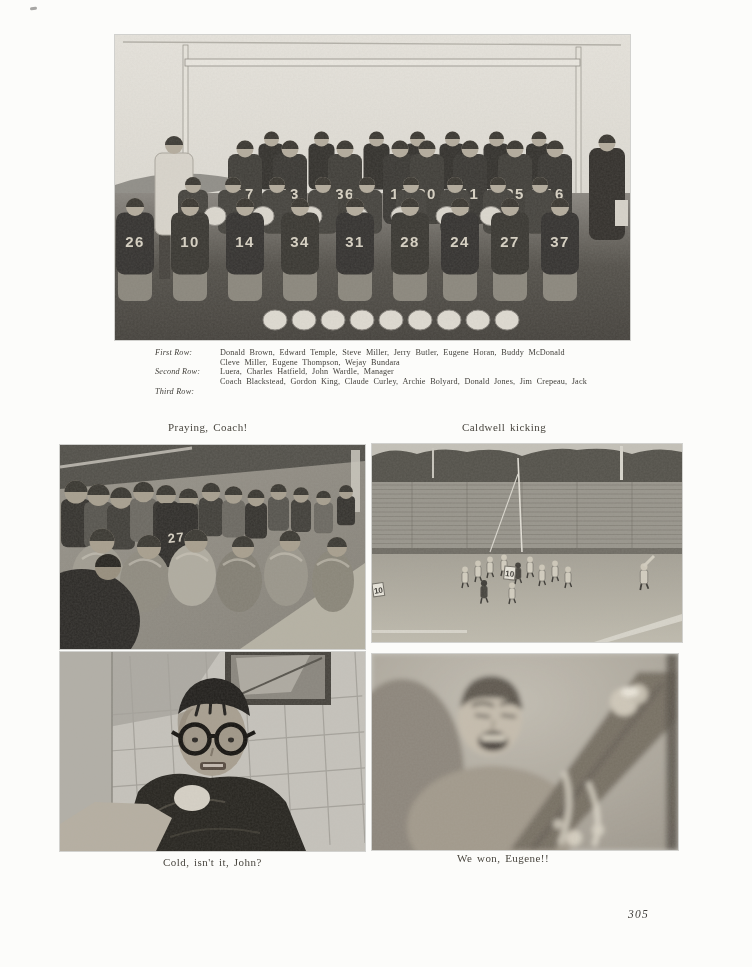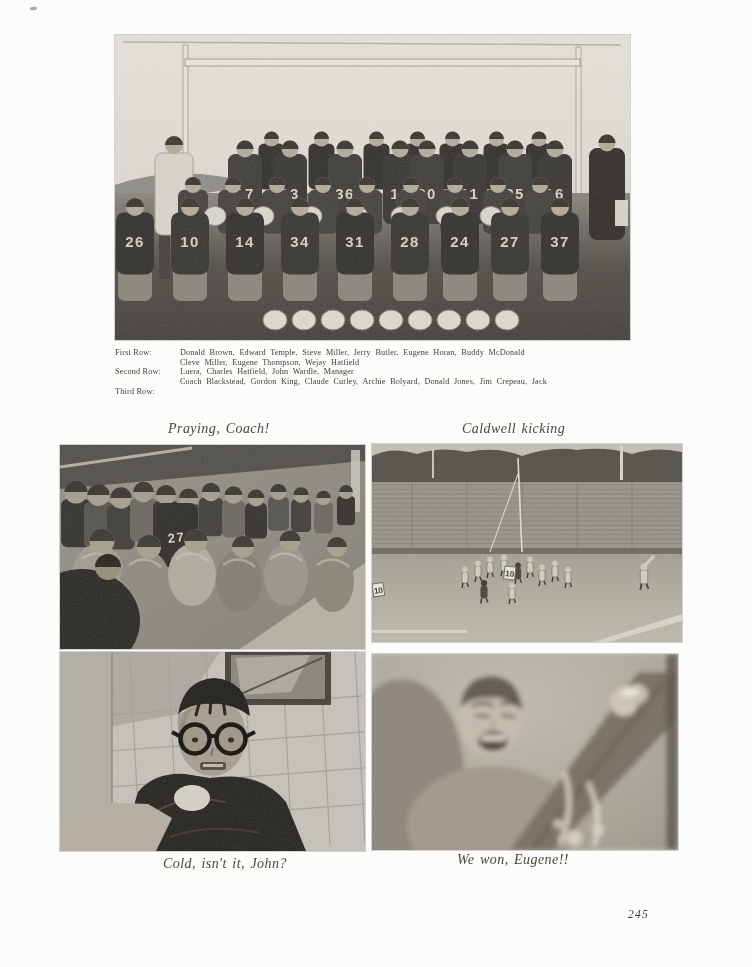--- a/index.html
+++ b/index.html
@@ -5,24 +5,24 @@
   html,body{margin:0;padding:0;background:#e9e8e4;}
   .page{
     position:relative;width:752px;height:967px;margin:0 auto;
     background:#fcfcfa;overflow:hidden;
     font-family:"Liberation Serif",serif;color:#3c3a36;
   }
   .photo{position:absolute;outline:1px solid rgba(60,58,52,.22);background:#c9c6bf;}
   .photo svg{display:block;width:100%;height:100%;}
   .roster{position:absolute;left:115px;top:348px;width:528px;font-size:8.2px;line-height:9.7px;color:#413f3a;}
   .roster-row{display:flex;}
-  .rlabel{flex:0 0 65px;letter-spacing:.2px;}
+  .rlabel{flex:0 0 65px;font-style:italic;letter-spacing:.2px;margin-left:40px;}
   .rnames{flex:1;}
   .rnames div{word-spacing:2.4px;letter-spacing:.15px;}
-  .cap{position:absolute;font-style:italic;font-size:14px;color:#49463f;letter-spacing:.45px;word-spacing:1.5px;}
+  .cap{position:absolute;font-size:11px;color:#49463f;letter-spacing:.45px;word-spacing:1.5px;}
   .pageno{position:absolute;left:628px;top:908px;font-style:italic;font-size:11.5px;letter-spacing:1.2px;color:#413f3b;}
   .speck{position:absolute;left:30px;top:7px;width:7px;height:3px;background:rgba(40,38,34,.4);transform:rotate(-8deg);border-radius:2px;}
 </style>
 </head>
 <body>
 
 <div class="page">
   <div class="speck"></div>
 
   <svg width="0" height="0" style="position:absolute">
@@ -211,21 +211,21 @@
         </g>
       <rect width="515" height="305" filter="url(#grainF)" opacity="0.5"></rect>
     </svg>
   </div>
 
   <div class="roster">
     <div class="roster-row">
       <span class="rlabel">First Row:</span>
       <div class="rnames">
         <div>Donald Brown, Edward Temple, Steve Miller, Jerry Butler, Eugene Horan, Buddy McDonald</div>
-        <div>Cleve Miller, Eugene Thompson, Wejay Hatfield</div>
+        <div>Cleve Miller, Eugene Thompson, Wejay Bundara</div>
       </div>
     </div>
     <div class="roster-row">
       <span class="rlabel">Second Row:</span>
       <div class="rnames">
         <div>Luera, Charles Hatfield, John Wardle, Manager</div>
         <div>Coach Blackstead, Gordon King, Claude Curley, Archie Bolyard, Donald Jones, Jim Crepeau, Jack</div>
       </div>
     </div>
     <div class="roster-row">
@@ -522,14 +522,14 @@
           <circle cx="186" cy="170" r="5" fill="#d8d2c4"></circle>
         </g>
         <rect x="294" y="0" width="12" height="196" fill="#57524a" opacity="0.8"></rect>
       </g>
       <rect width="306" height="196" filter="url(#grainF)" opacity="0.5"></rect>
     </svg>
   </div>
 
   <div class="cap" style="left:163px;top:856px">Cold, isn't it, John?</div>
   <div class="cap" style="left:457px;top:852px">We won, Eugene!!</div>
-  <div class="pageno">245</div>
+  <div class="pageno">305</div>
 </div>
 
 </body></html>

